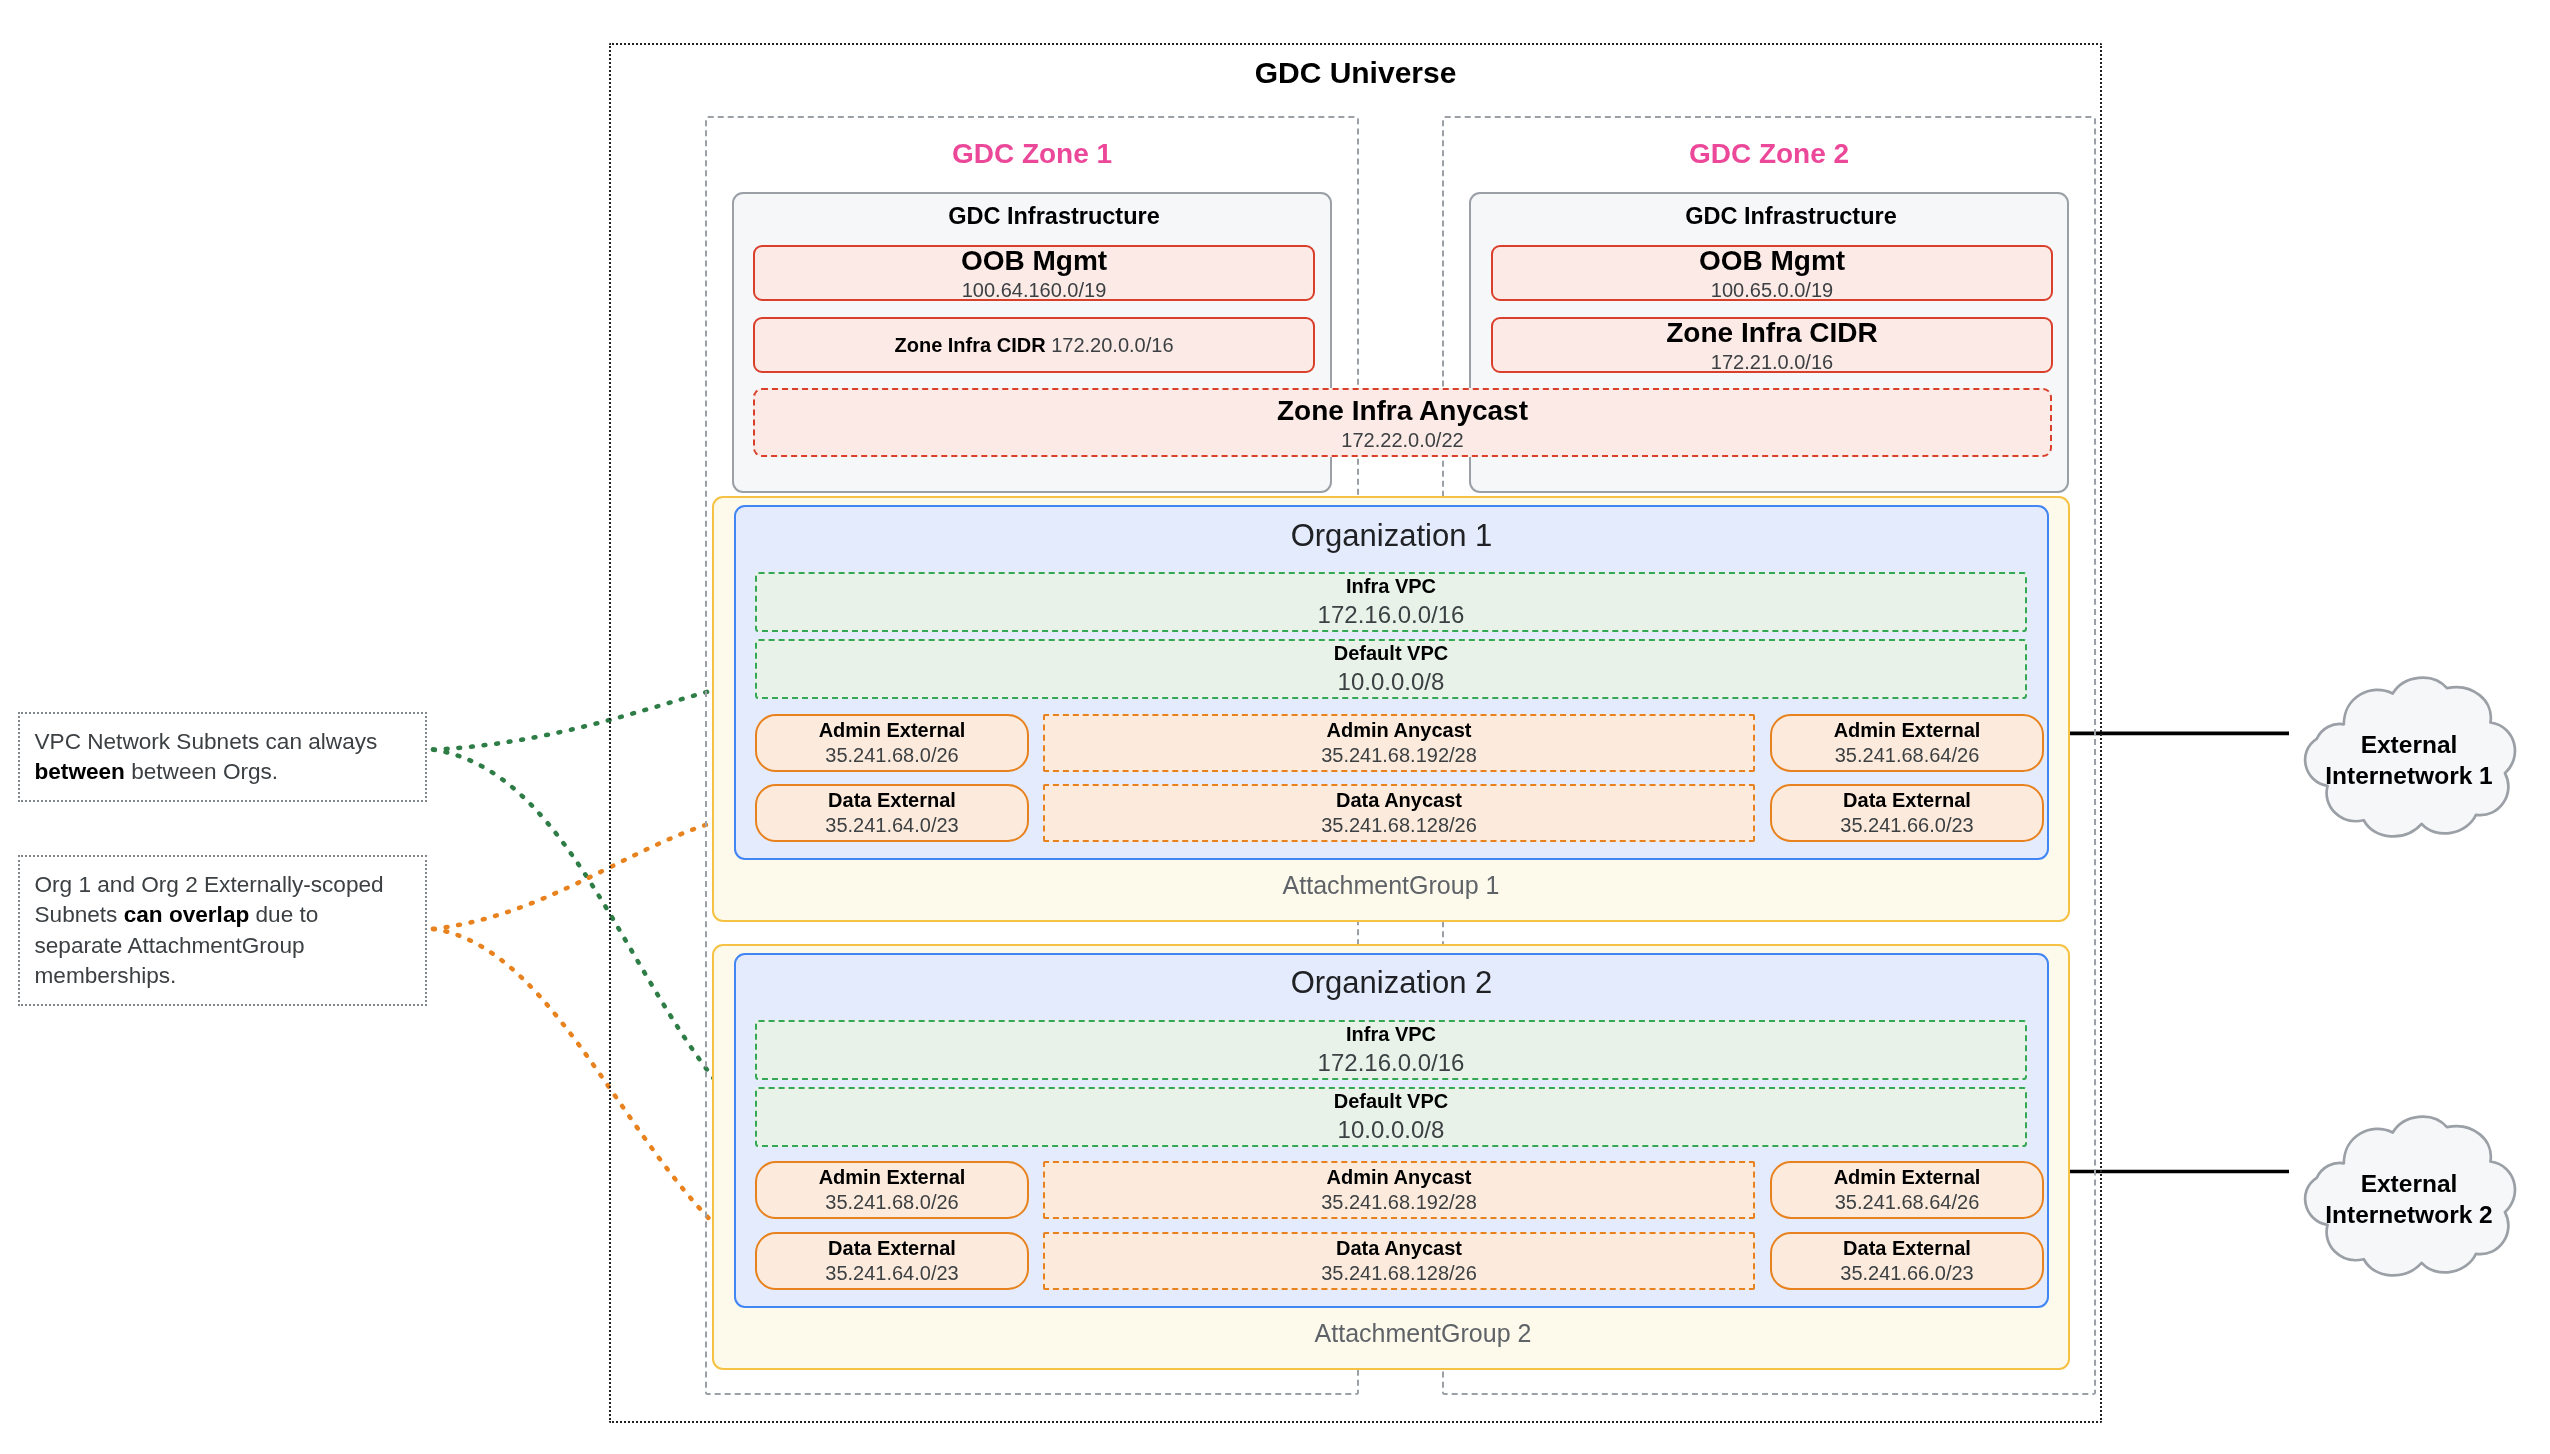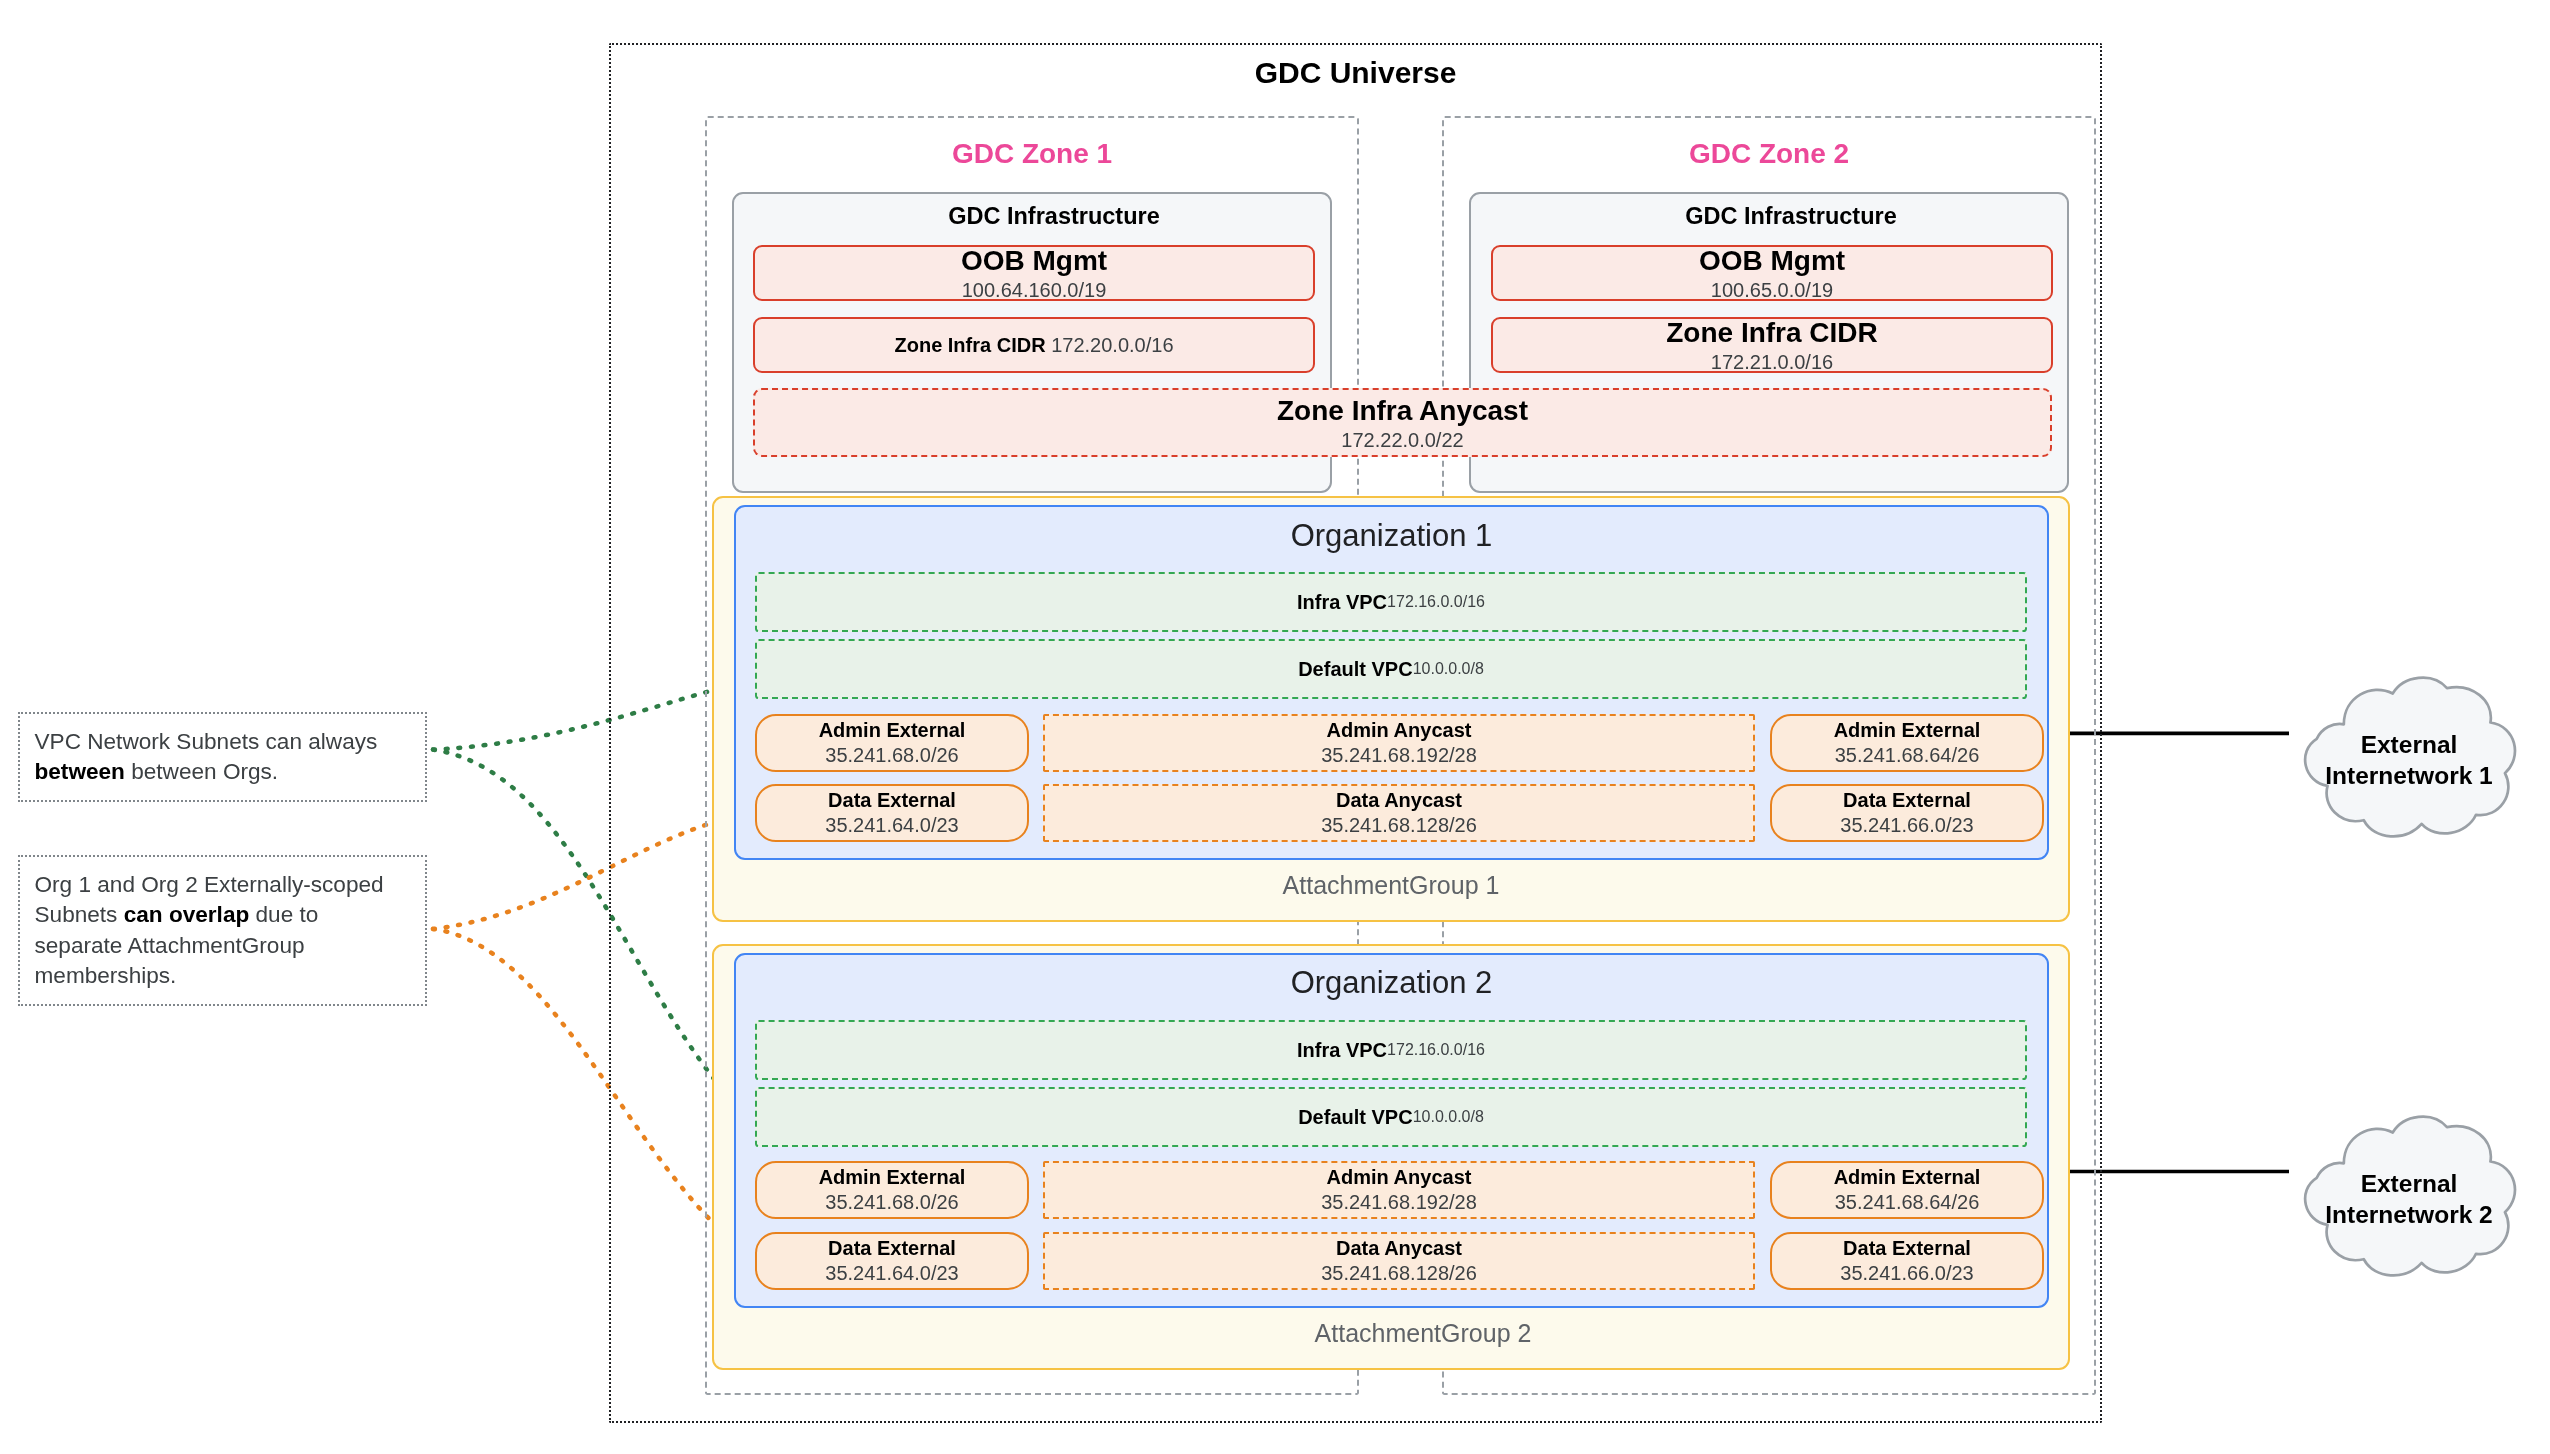--- a/index.html
+++ b/index.html
@@ -52,23 +52,23 @@
   
   .org{border:2.7px solid #4285f4;border-radius:11px;background:#e3ebfd;}
   #org1{left:734px;top:505px;width:1315px;height:355px;}
   #org2{left:734px;top:953px;width:1315px;height:355px;}
   .org-title{font-size:31px;color:#202124;text-align:center;}
   #org1-title{left:734px;top:518px;width:1315px;}
   #org2-title{left:734px;top:965px;width:1315px;}
 
   
   .vpc{border:2.7px dashed #34a853;border-radius:3.6px;background:#e8f2e9;
-       display:flex;flex-direction:row;align-items:center;justify-content:center;}
+       display:flex;flex-direction:column;align-items:center;justify-content:center;}
   .vpc .t{font-size:20px;font-weight:bold;color:#000;line-height:1.3;}
-  .vpc .v{font-size:16px;color:#3c4043;line-height:1.3;}
+  .vpc .v{font-size:24px;color:#3c4043;line-height:1.3;}
   #o1-infravpc{left:755px;top:572px;width:1272px;height:60px;}
   #o1-defvpc {left:755px;top:639px;width:1272px;height:60px;}
   #o2-infravpc{left:755px;top:1020px;width:1272px;height:60px;}
   #o2-defvpc {left:755px;top:1087px;width:1272px;height:60px;}
 
   
   .sn{border:2.7px solid #e8821e;border-radius:21px;background:#fcebdc;
       display:flex;flex-direction:column;align-items:center;justify-content:center;}
   .sn.dash{border-style:dashed;border-radius:1.8px;}
   .sn .t{font-size:20px;font-weight:bold;color:#000;line-height:1.25;}

